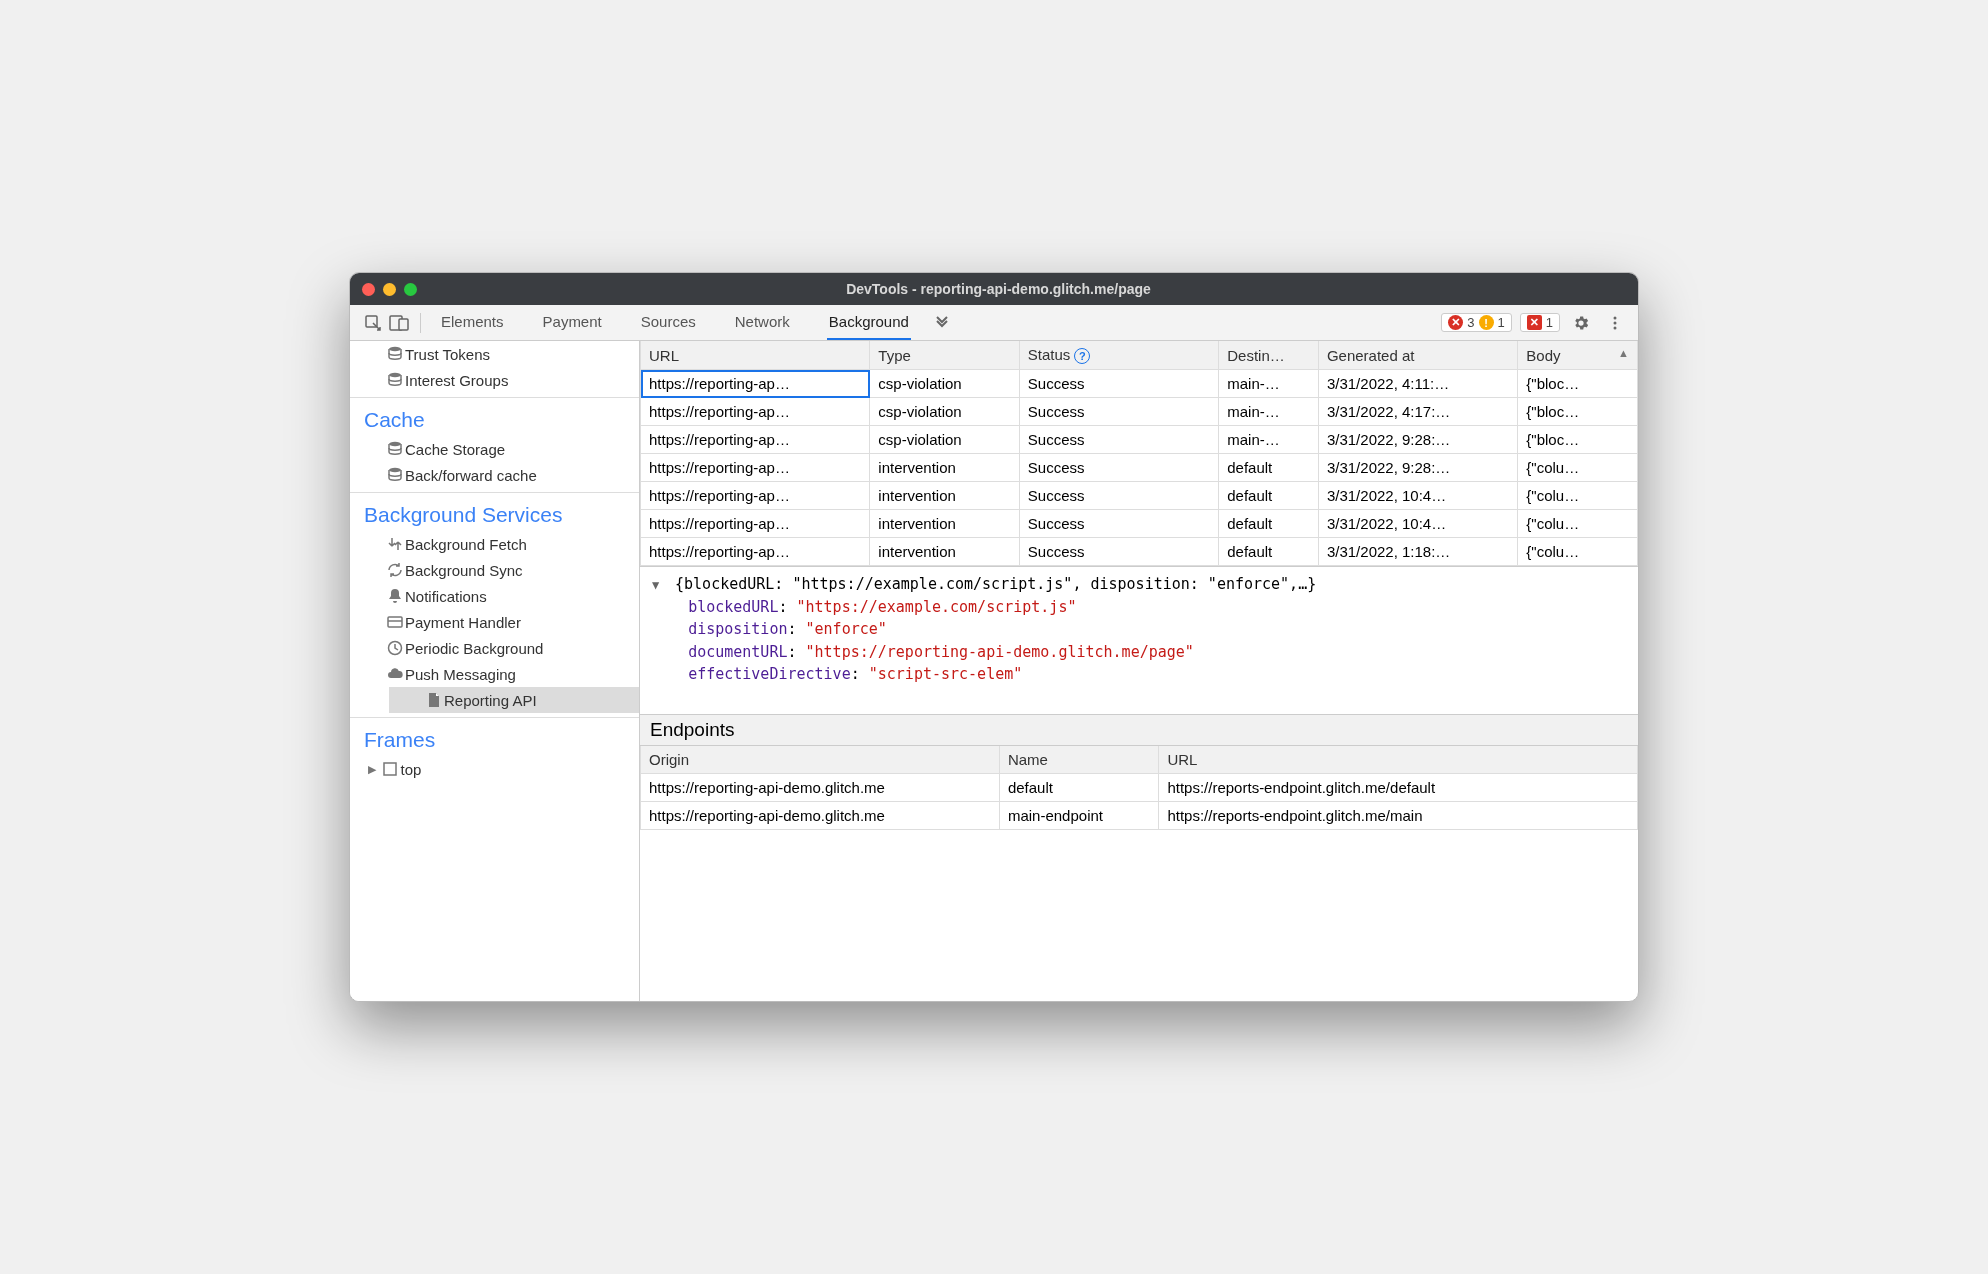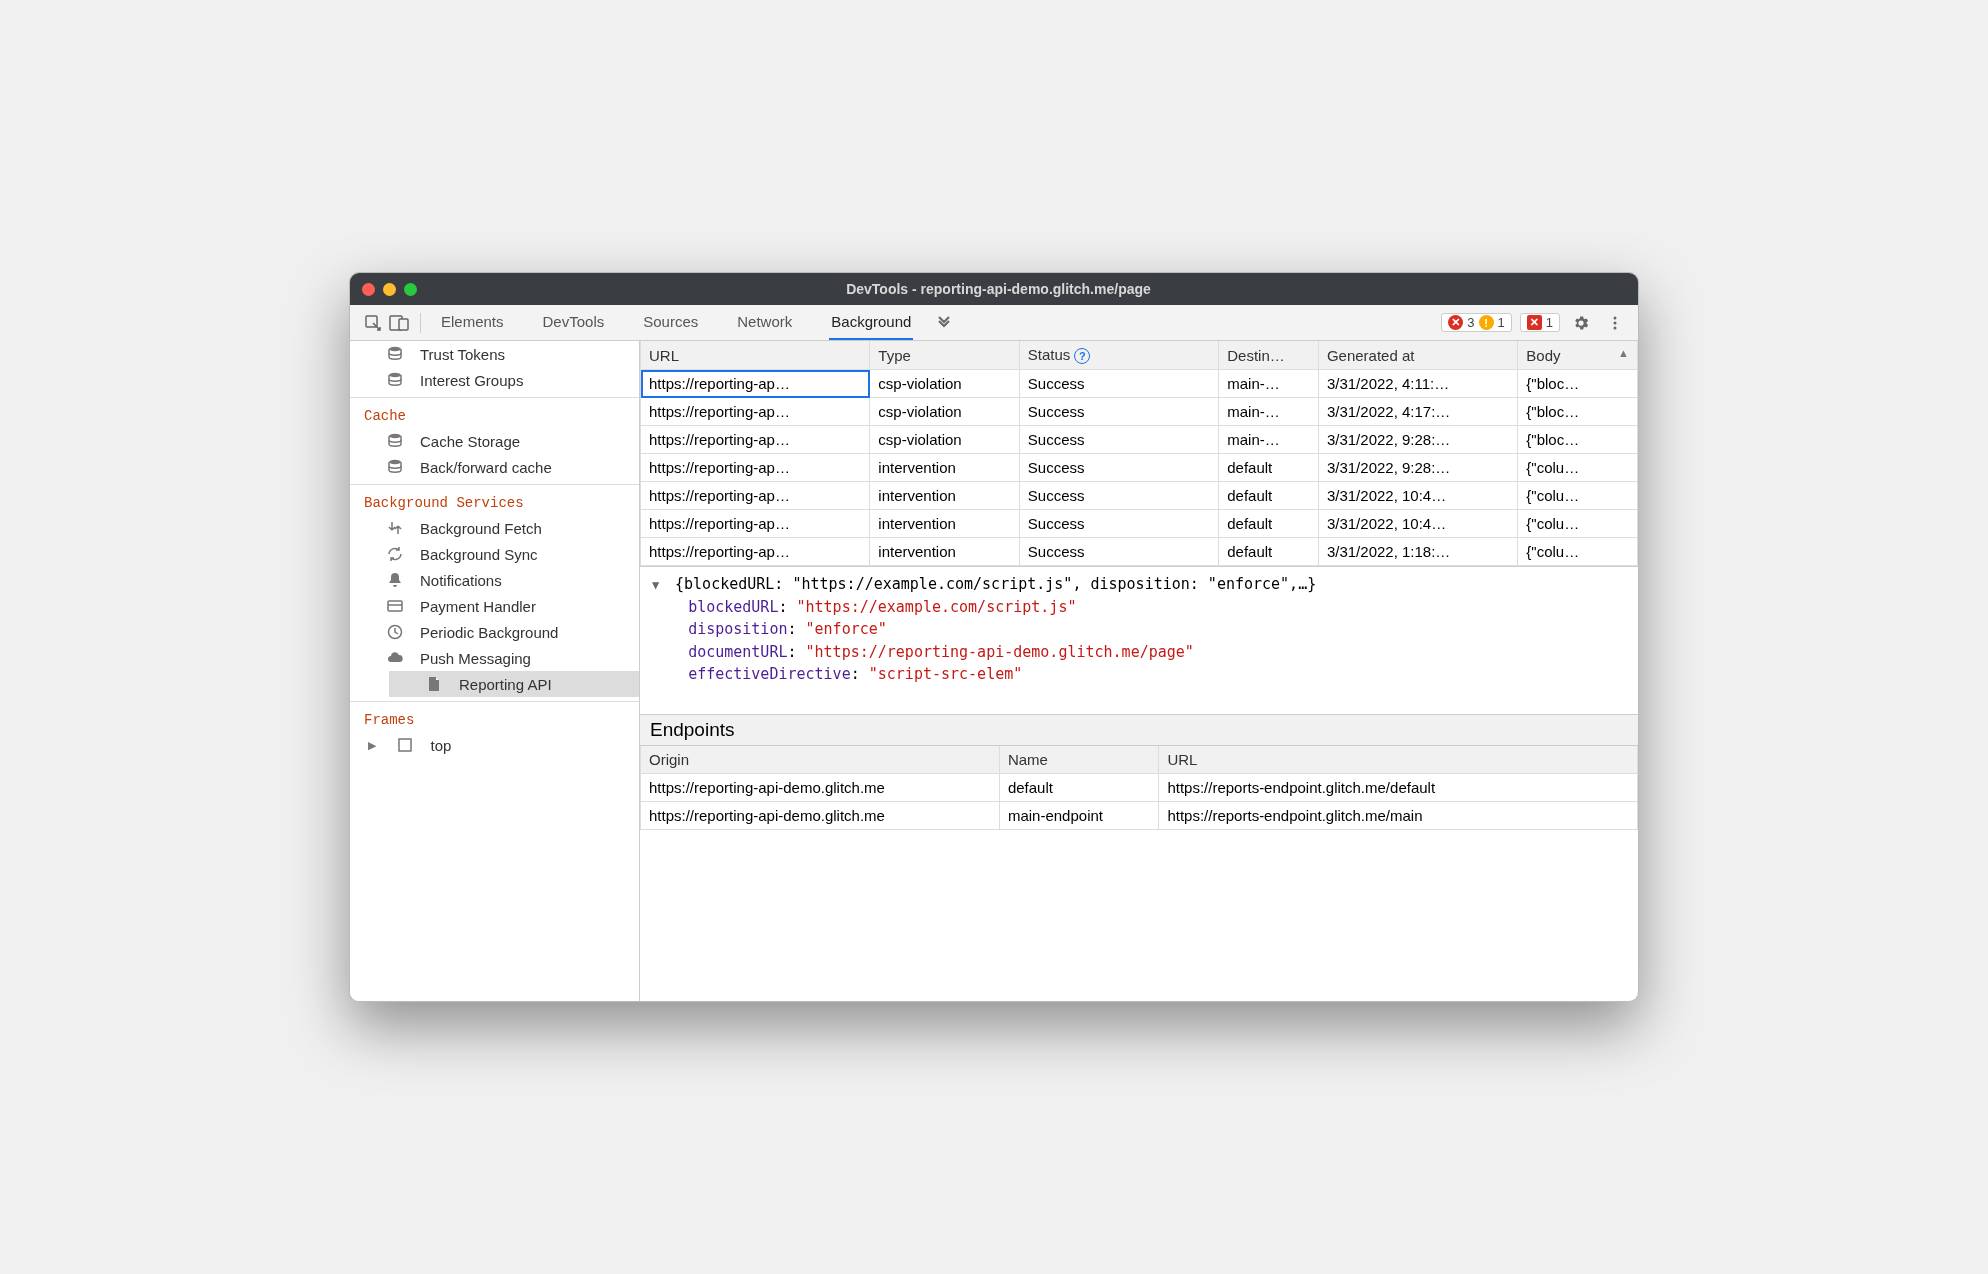--- a/index.html
+++ b/index.html
@@ -71,28 +71,28 @@
   .warn-circ { background: #f9ab00; border-radius:50%;}
   .issue-sq { background: #d93025; }
 
   
   .main { display: flex; height: 660px; }
   .sidebar {
     width: 290px; border-right: 1px solid #ccc; background: #fff;
     overflow-y: auto; font-size: 15px; color: #333;
   }
   .side-item {
-    display: flex; align-items: center; gap: 16px;
+    display: flex; align-items: center; gap: 1px;
     padding: 4px 10px 4px 36px; cursor: pointer;
     white-space: nowrap;
   }
   .side-item.selected { background: #dcdcdc; margin-left: 39px; }
   .side-section {
-    padding: 10px 10px 4px 14px; color: #c2410c; font-size: 14px;
-    border-top: 1px solid #ddd; margin-top: 4px; font-family: Liberation Mono, monospace;
+    padding: 10px 10px 4px 14px; color: #3b82f6; font-size: 21px;
+    border-top: 1px solid #ddd; margin-top: 4px;
   }
   .side-icon { width: 18px; height: 18px; display: inline-flex; align-items: center; justify-content: center; color: #666;}
   .expand { margin-right:4px; color:#777; font-size:11px;}
 
   
   .content { flex: 1; display: flex; flex-direction: column; overflow: hidden; }
   .panel-title {
     font-size: 19px; padding: 4px 10px; background: #f1f1f1; border-bottom: 1px solid #ccc;
   }
   table { width: 100%; border-collapse: collapse; table-layout: fixed; font-size: 15px; }
@@ -151,21 +151,21 @@
     </div>
     <div class="iconbtn">
       <svg width="20" height="18" viewBox="0 0 20 18" fill="none" stroke="#666" stroke-width="1.5">
         <rect x="1" y="2" width="12" height="14" rx="1"></rect>
           <rect x="10" y="5" width="9" height="11" rx="1" fill="#f3f3f3"></rect>
       </svg>
     </div>
     <div class="sep"></div>
     <div class="tabs" id="tabbar">
         <div class="tab">Elements</div>
-        <div class="tab">DevTools</div>
+        <div class="tab">Payment</div>
         <div class="tab">Sources</div>
         <div class="tab">Network</div>
         <div class="tab active">Background</div>
       </div>
     <div class="iconbtn" style="margin-left:18px">
       <svg width="16" height="16" viewBox="0 0 16 16" stroke="#666" stroke-width="2" fill="none">
           <path d="M3 6 L8 11 L13 6"></path>
           <path d="M3 2 L8 7 L13 2"></path>
         </svg>
     </div>

